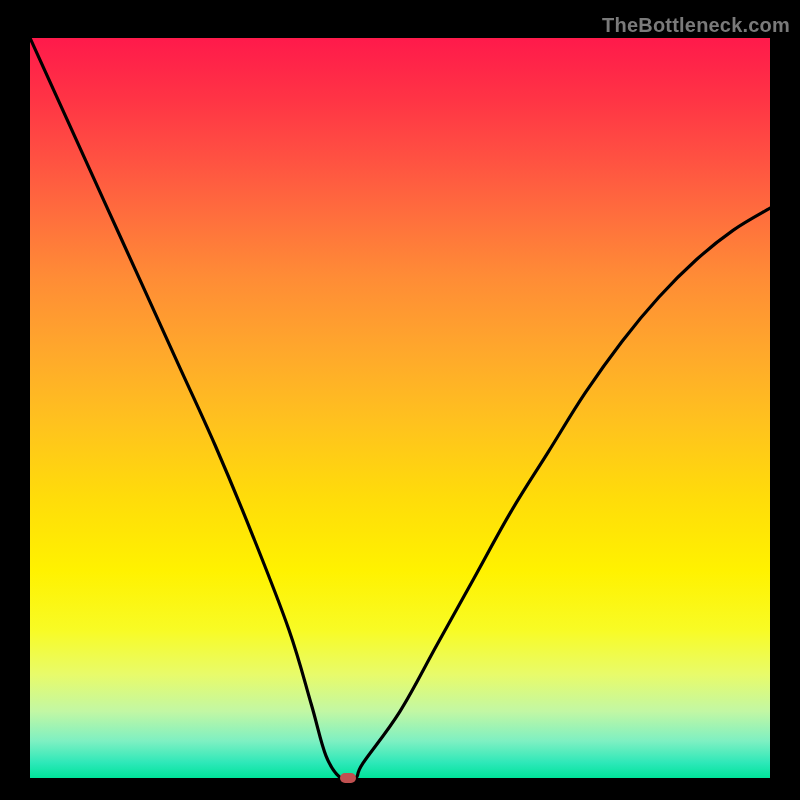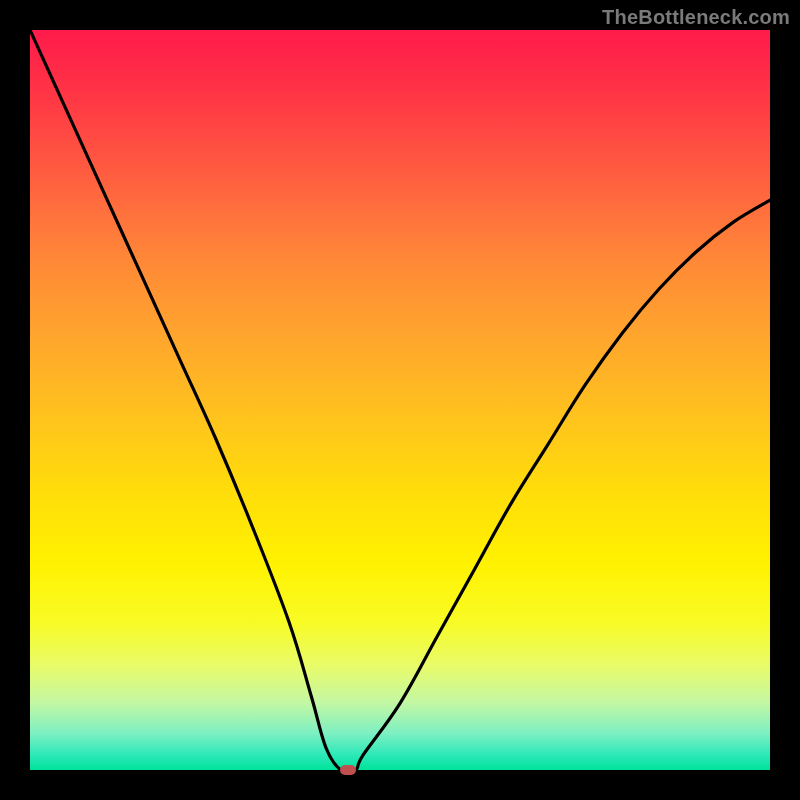--- a/index.html
+++ b/index.html
@@ -1,20 +1,21 @@
 <!DOCTYPE html>
 <html><head>
 <meta charset="utf-8">
 <style>
   * { margin: 0; padding: 0; box-sizing: border-box; }
   html, body { width: 800px; height: 800px; background: #000; overflow: hidden; }
   .frame {
     position: absolute;
     inset: 0;
     background: #000;
+    margin-top: 8px;
   }
   .plot-area {
     position: absolute;
     left: 30px;
     top: 30px;
     width: 740px;
     height: 740px;
     background: linear-gradient(to bottom,
       #ff1a4b 0%,
       #ff3345 8%,

